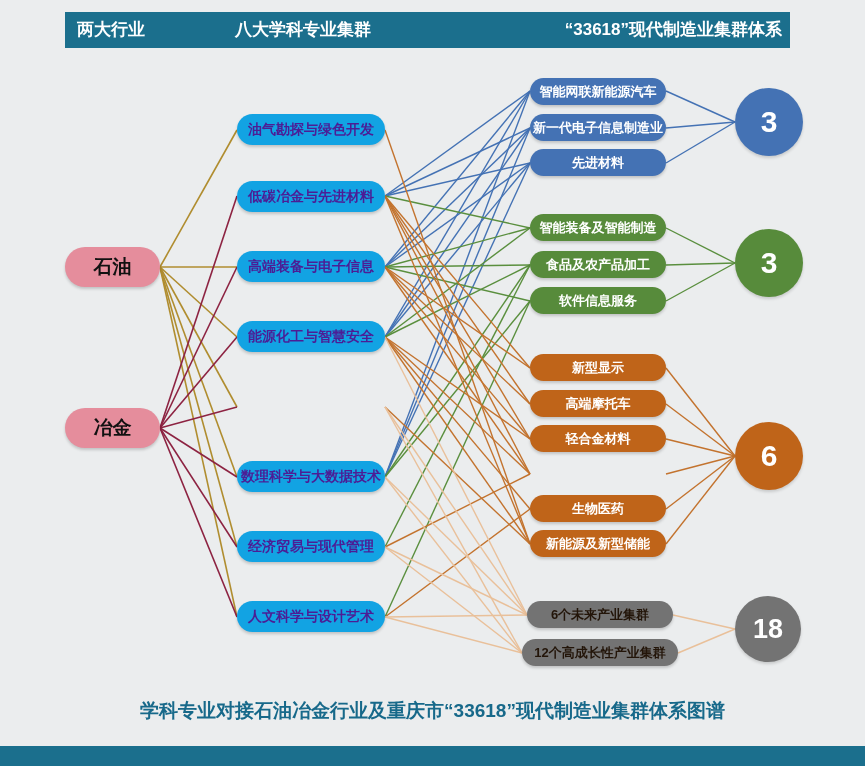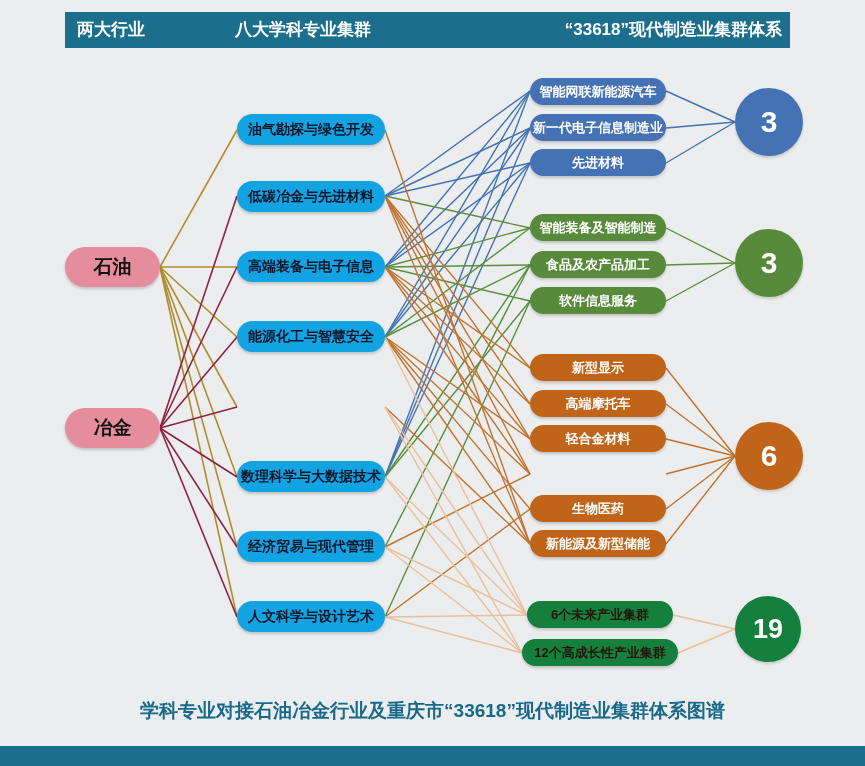--- a/index.html
+++ b/index.html
@@ -28,30 +28,30 @@
     display:flex;align-items:center;justify-content:center;
     white-space:nowrap;font-weight:bold;
     box-shadow:0 2px 3px rgba(0,0,0,.18);
   }
   .industry{
     left:65px;width:95px;height:40px;border-radius:21px;
     background:#e58d9c;color:#111111;font-size:19px;
   }
   .discipline{
     left:237px;width:148px;height:31px;border-radius:16px;
-    background:#12a3e3;color:#0f172a;font-size:14px;
+    background:#12a3e3;color:#4c1d95;font-size:14px;
   }
   .rpill{
     left:530px;width:136px;height:27px;border-radius:14px;
     color:#ffffff;font-size:13px;
   }
   .c-blue{background:#4472b4;}
   .c-green{background:#578b3b;}
   .c-orange{background:#bf6419;}
-  .c-tan{background:#15803d;color:#231509;}
+  .c-tan{background:#737373;color:#231509;}
   .circle{
     position:absolute;z-index:2;border-radius:50%;
     display:flex;align-items:center;justify-content:center;
     color:#ffffff;font-weight:bold;font-size:30px;
     box-shadow:0 2px 3px rgba(0,0,0,.15);
   }
   .caption{
     position:absolute;left:0;top:698px;width:100%;z-index:2;
     text-align:center;color:#17698a;font-weight:bold;font-size:19px;
   }
@@ -174,18 +174,18 @@
   <div class="pill rpill c-orange" style="top:425px;">轻合金材料</div>
   <div class="pill rpill c-orange" style="top:495px;">生物医药</div>
   <div class="pill rpill c-orange" style="top:530px;">新能源及新型储能</div>
 
   <div class="pill rpill c-tan" style="top:601px;left:527px;width:146px;">6个未来产业集群</div>
   <div class="pill rpill c-tan" style="top:639px;left:522px;width:156px;">12个高成长性产业集群</div>
 
   <div class="circle c-blue" style="left:735px;top:88px;width:68px;height:68px;">3</div>
   <div class="circle c-green" style="left:735px;top:229px;width:68px;height:68px;">3</div>
   <div class="circle c-orange" style="left:735px;top:422px;width:68px;height:68px;">6</div>
-  <div class="circle c-tan" style="left:735px;top:596px;width:66px;height:66px;color:#ffffff;font-size:27px;">19</div>
+  <div class="circle c-tan" style="left:735px;top:596px;width:66px;height:66px;color:#ffffff;font-size:27px;">18</div>
 
   <div class="caption">学科专业对接石油冶金行业及重庆市“33618”现代制造业集群体系图谱</div>
 
   <div class="bottombar"></div>
 </div>
 
 </body></html>

